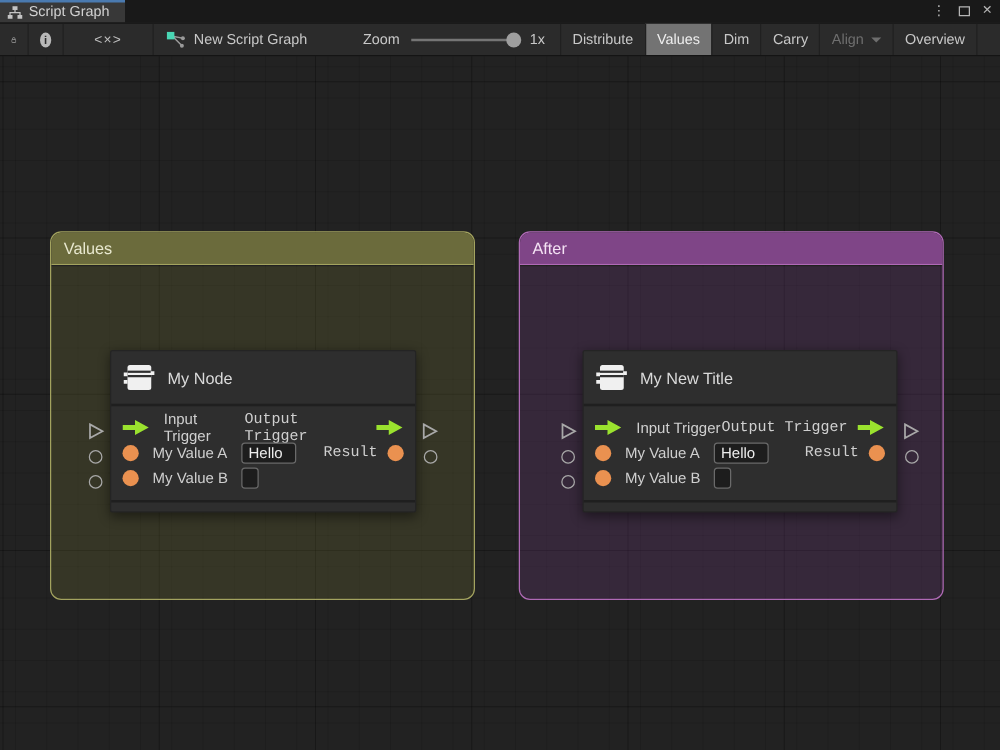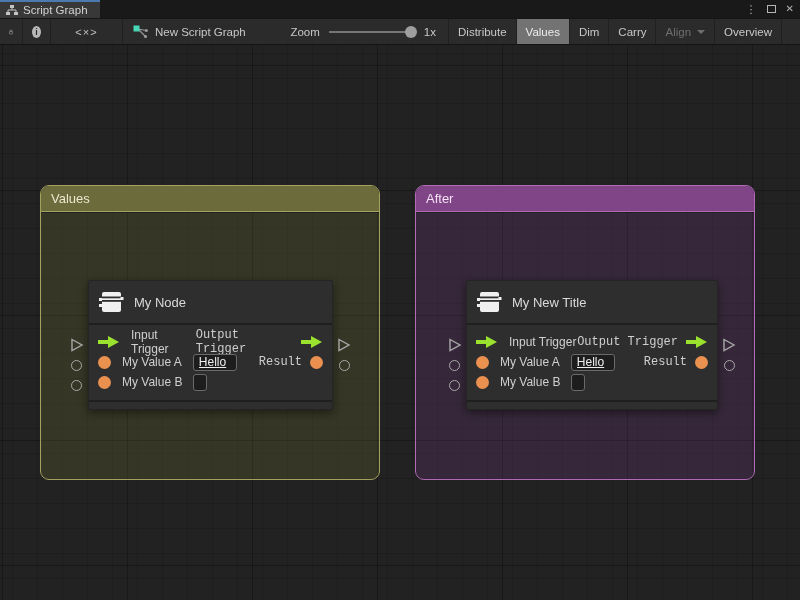--- a/index.html
+++ b/index.html
@@ -85,21 +85,21 @@
   .nrow { height:20px; display:flex; align-items:center; padding-left:3px; padding-right:3px; }
   .nrow-left { display:flex; align-items:center; gap:11px; }
   .nrow-right { margin-left:auto; display:flex; align-items:center; gap:8px;font-family:Liberation Mono, monospace; }
   .node-footer { height:9px; border-top:2px solid #1f1f1f; }
 
   .dot { width:13px; height:13px; border-radius:50%; background:var(--value-orange); flex:0 0 auto; }
   .flow-arrow { flex:0 0 auto; display:block; }
   .value-input {
     height:17px; background:#1d1d1d; border:1px solid #6a6a6a; border-radius:3px;
     color:#ededed; font-size:12px; font-family:"Liberation Sans", sans-serif;
-    padding:0 5px; width:44px;text-decoration:underline;
+    padding:0 5px; width:44px;
   }
   .value-box { height:17px; width:14px; background:#1d1d1d; border:1px solid #6a6a6a; border-radius:3px; }
 
   .port-tri { position:absolute; width:14px; height:14px; }
   .port-circ { position:absolute; width:11px; height:11px; border:1.4px solid #a8a8a8; border-radius:50%; }
   .p-tri-left  { left:-19px; top:57px; }
   .p-circ-l1   { left:-18px; top:79px; }
   .p-circ-l2   { left:-18px; top:99px; }
   .p-tri-right { right:-19px; top:57px; }
   .p-circ-r1   { right:-18px; top:79px; }

